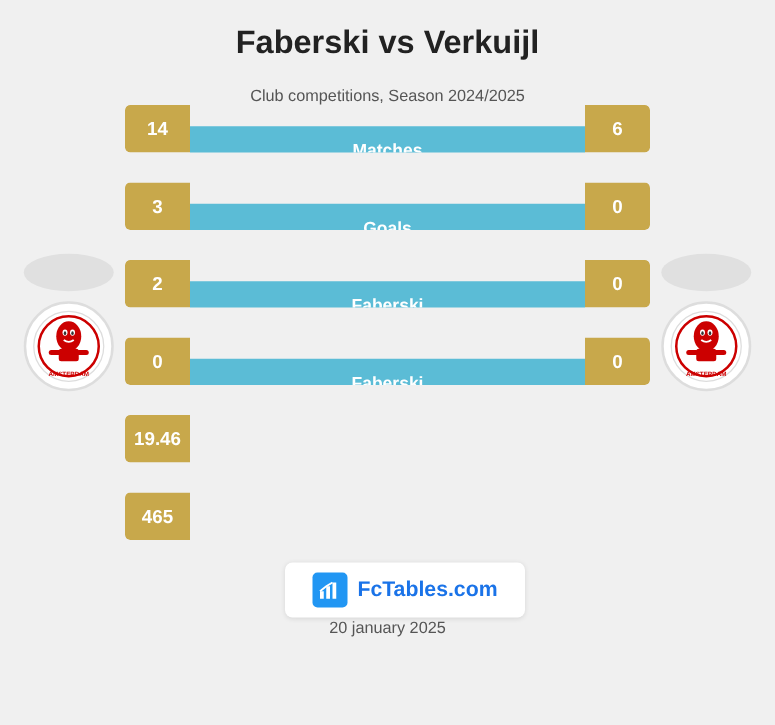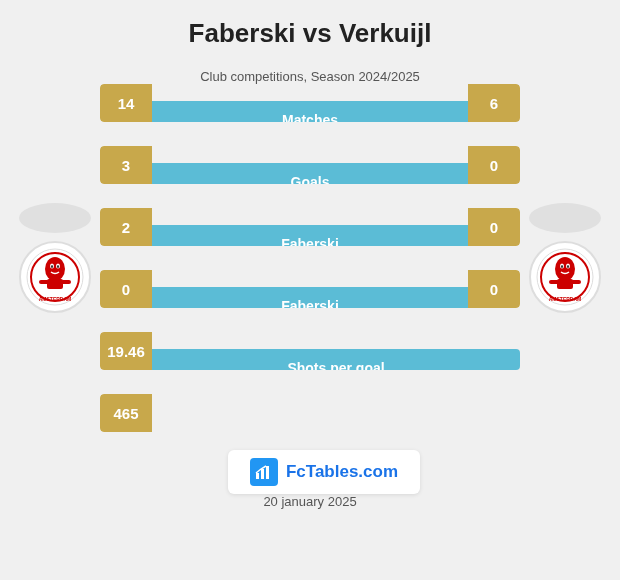--- a/index.html
+++ b/index.html
@@ -240,21 +240,20 @@
 
     <div class="stat-row two-sided">
       <div class="stat-left-val">0</div>
       <div class="stat-label-bar">Faberski</div>
       <div class="stat-right-val">0</div>
     </div>
 
 
     <div class="stat-row single">
       <div class="stat-left-val single-val">19.46</div>
-      <div class="stat-label-bar single-bar">Shots per goal</div>
     </div>
 
     <div class="stat-row single">
       <div class="stat-left-val single-val">465</div>
     </div>
   </div>
 
   <div class="logo-right">
     <div class="logo-oval"></div>
     <div class="logo-badge">

